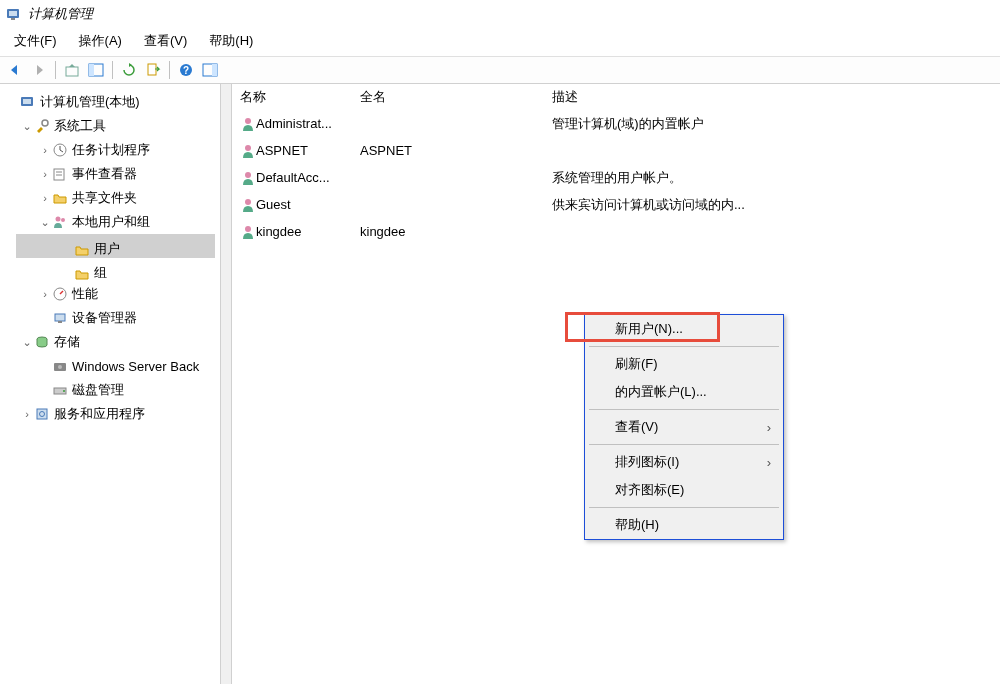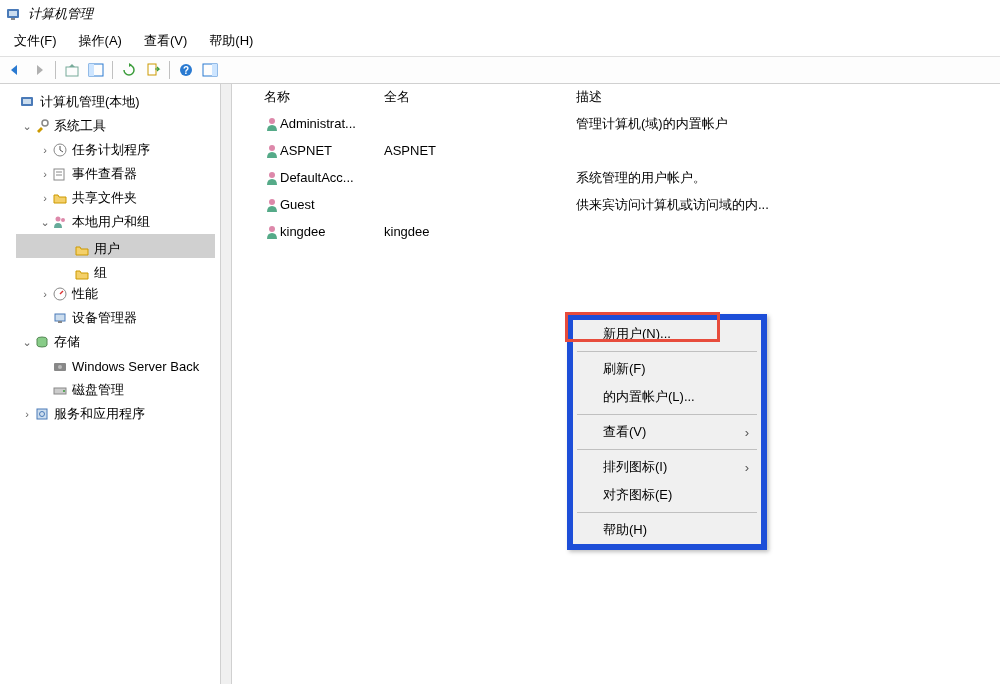--- a/index.html
+++ b/index.html
@@ -12,21 +12,21 @@
 .menubar { height: 28px; display: flex; align-items: flex-start; padding: 0 4px; gap: 2px; border-bottom: 1px solid transparent; }
 .menubar .item { padding: 4px 10px; font-size: 13px; cursor: default; }
 
 .toolbar { height: 28px; display: flex; align-items: center; padding: 0 4px; gap: 2px; border-top: 1px solid #e0e0e0; border-bottom: 1px solid #d0d0d0; background: #fdfdfd; }
 .toolbar .btn { width: 22px; height: 22px; display: flex; align-items: center; justify-content: center; border: 1px solid transparent; }
 .toolbar .sep { width: 1px; height: 18px; background: #c0c0c0; margin: 0 3px; }
 
 .workspace { display: flex; height: calc(100% - 84px); }
 .tree-panel { width: 232px; border-right: 1px solid #d0d0d0; padding: 6px 16px; overflow: auto; position: relative; }
 .tree-panel::after { content: ""; position: absolute; top: 0; right: 0; width: 10px; height: 100%; background: #f0f0f0; border-left: 1px solid #d0d0d0; }
-.list-panel { flex: 1; position: relative; padding-left: 24px; }
+.list-panel { flex: 1; position: relative; }
 
 .tree { font-size: 13px; }
 .node { display: flex; align-items: center; height: 24px; padding-left: 4px; white-space: nowrap; cursor: default; }
 .node.selected { background: #d0d0d0; }
 .expander { width: 14px; text-align: center; color: #666; font-size: 11px; line-height: 1; user-select: none; }
 .node-icon { width: 16px; height: 16px; margin-right: 4px; display: inline-flex; align-items: center; justify-content: center; }
 .indent0 { padding-left: 4px; }
 .indent1 { padding-left: 22px; }
 .indent3 { padding-left: 58px; align-items: flex-end; }
 
@@ -37,21 +37,21 @@
 .col-desc { flex: 1; }
 
 .list-rows { padding-left: 8px; }
 .row { display: flex; align-items: center; height: 27px; font-size: 13px; }
 .row .name-cell { width: 120px; display: flex; align-items: center; gap: 0; overflow: hidden; text-overflow: ellipsis; white-space: nowrap; }
 .row .full-cell { width: 192px; }
 .row .desc-cell { flex: 1; white-space: nowrap; overflow: hidden; text-overflow: ellipsis; }
 
 .user-icon { width: 16px; height: 16px; }
 
-.context-menu { position: absolute; left: 335px; top: 230px; width: 200px; background: #f0f0f0; border: 6px solid #1d4ed8; box-shadow: 2px 2px 4px rgba(0,0,0,0.25); font-size: 13px; }
+.context-menu { position: absolute; left: 352px; top: 230px; width: 200px; background: #f0f0f0; border: 1px solid #1d4ed8; box-shadow: 2px 2px 4px rgba(0,0,0,0.25); font-size: 13px; }
 .cm-item { height: 28px; display: flex; align-items: center; padding: 0 30px; position: relative; }
 .cm-sep { height: 1px; background: #c0c0c0; margin: 3px 4px; }
 .cm-arrow { position: absolute; right: 12px; color: #555; }
 .cm-highlight { position: absolute; left: 333px; top: 228px; width: 155px; height: 30px; border: 3px solid #e74c3c; pointer-events: none; z-index: 10; }
 
 svg { display: block; }
 </style>
 </head>
 <body>
 

